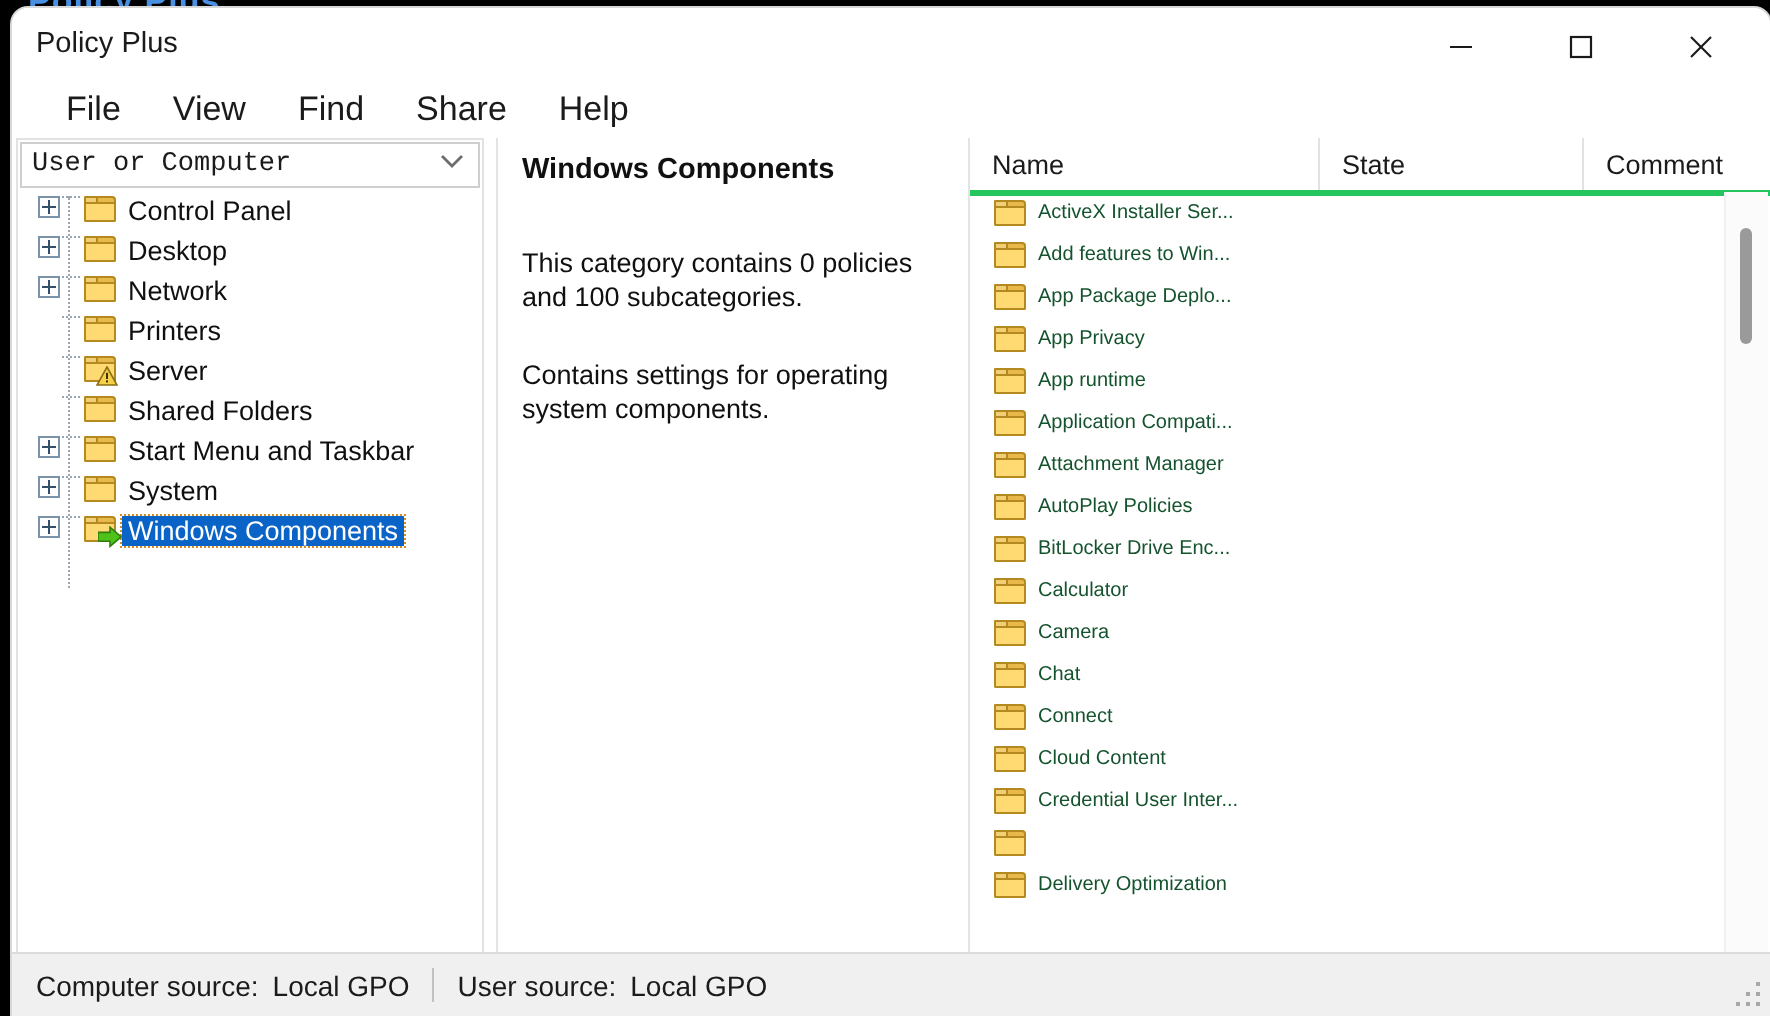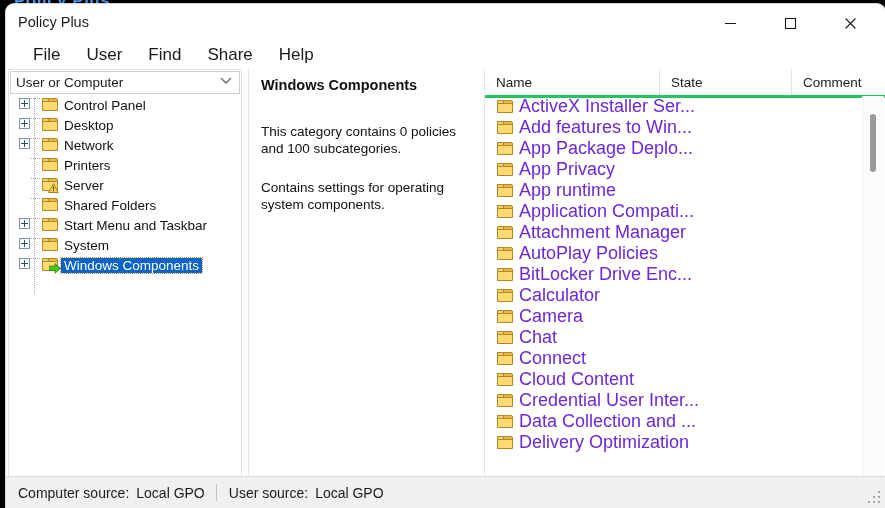--- a/index.html
+++ b/index.html
@@ -110,20 +110,21 @@
   }
   #combo {
     position: relative;
     margin: 1px;
     height: 23px;
     background: #ffffff;
     border: 1px solid #cfcfcf;
     box-sizing: border-box;
     display: flex;
     align-items: center;
+    font-family: Liberation Mono, monospace;
   }
   #combo-value {
     font-size: 13.5px;
     color: #1b1b1b;
     padding-left: 5px;
     white-space: nowrap;
   }
   #combo-arrow {
     position: absolute;
     right: 6px;
@@ -313,22 +314,22 @@
     overflow: hidden;
   }
   .lrow {
     height: 21px;
     display: flex;
     align-items: center;
     padding-left: 10px;
     white-space: nowrap;
   }
   .lname {
-    font-size: 18px;
-    color: #6d28d9;
+    font-size: 10px;
+    color: #14532d;
     margin-left: 6px;
     white-space: nowrap;
   }
 
   
   #list-scroll {
     position: absolute;
     right: 1px;
     top: 27px;
     bottom: 0;
@@ -411,21 +412,21 @@
     <div class="wbtn" id="btn-close">
       <svg width="13" height="13" viewBox="0 0 13 13">
         <line x1="1.5" y1="1.5" x2="11.5" y2="11.5" stroke="#1a1a1a" stroke-width="1.1"></line>
         <line x1="11.5" y1="1.5" x2="1.5" y2="11.5" stroke="#1a1a1a" stroke-width="1.1"></line>
       </svg>
     </div>
   </div>
 
   <div id="menubar">
     <div class="menu-item">File</div>
-    <div class="menu-item">User</div>
+    <div class="menu-item">View</div>
     <div class="menu-item">Find</div>
     <div class="menu-item">Share</div>
     <div class="menu-item">Help</div>
   </div>
 
   <div id="body">
 
     <div id="tree-pane">
       <div id="combo">
         <div id="combo-value">User or Computer</div>
@@ -670,21 +671,20 @@
               <span class="front"></span>
             </span>
             <span class="lname">Credential User Inter...</span>
           </div>
           <div class="lrow">
             <span class="folder">
               <span class="back"></span>
               <span class="tab"></span>
               <span class="front"></span>
             </span>
-            <span class="lname">Data Collection and ...</span>
           </div>
           <div class="lrow">
             <span class="folder">
               <span class="back"></span>
               <span class="tab"></span>
               <span class="front"></span>
             </span>
             <span class="lname">Delivery Optimization</span>
           </div>
         </div>

